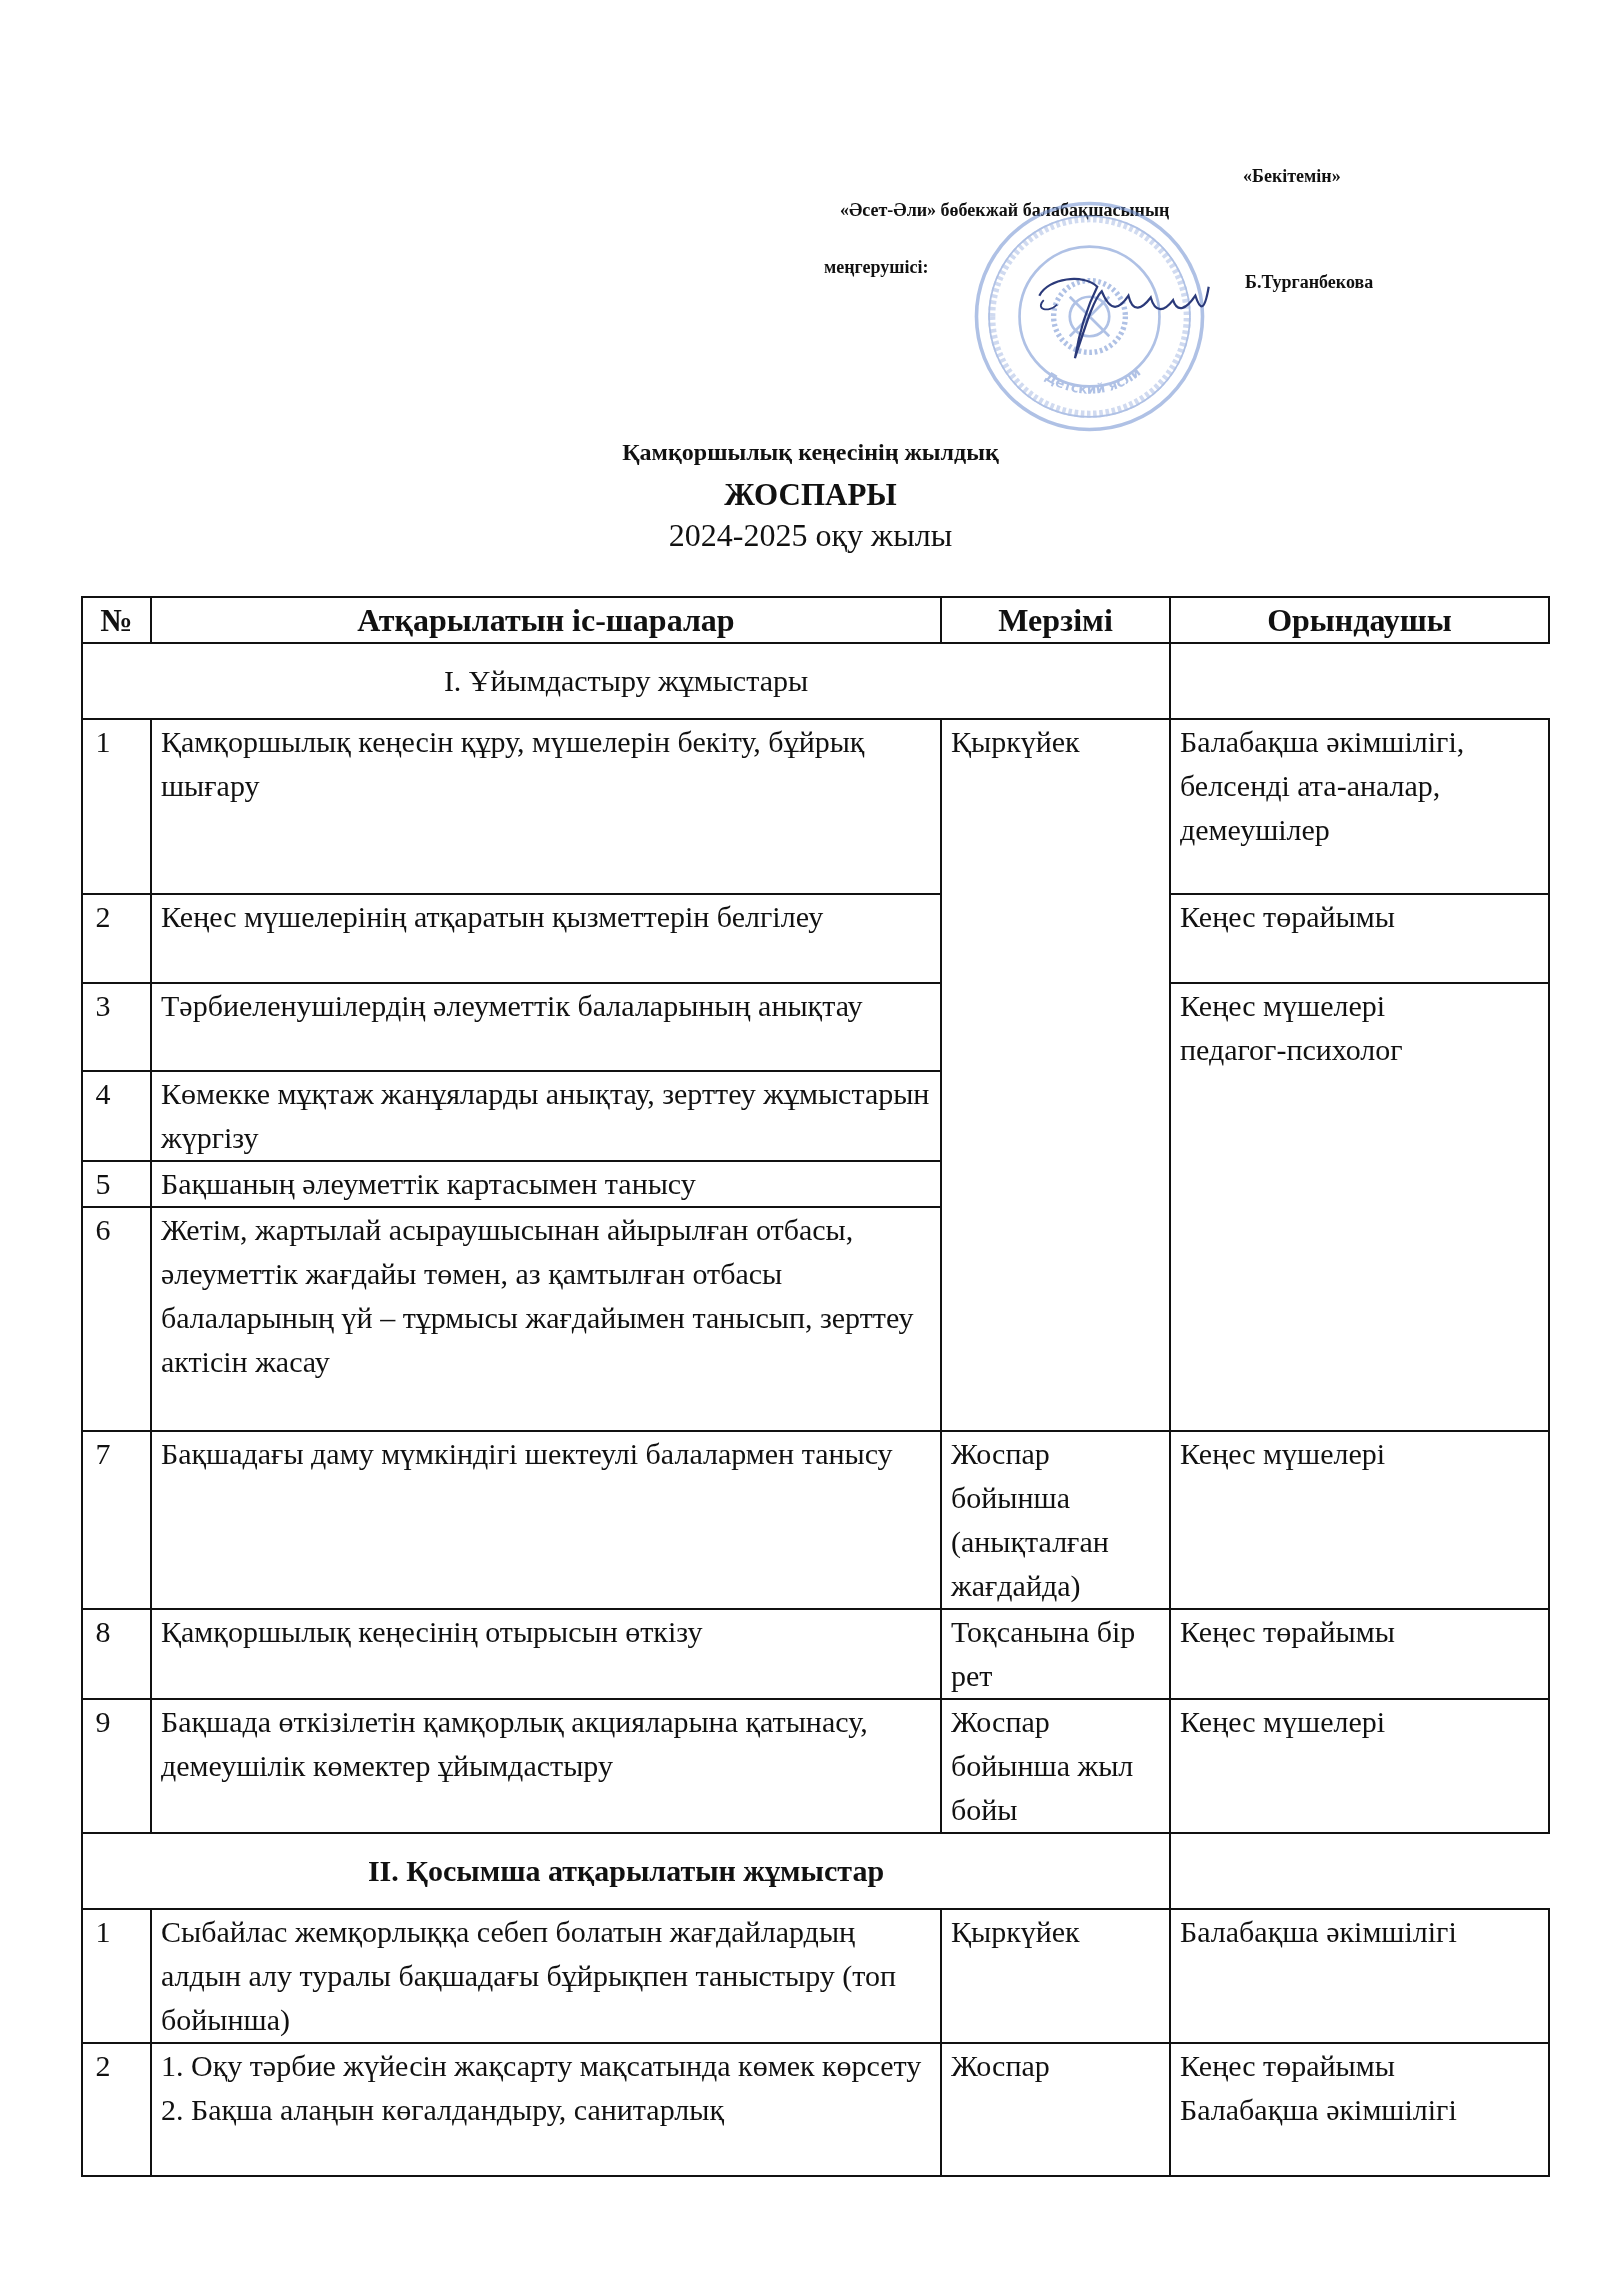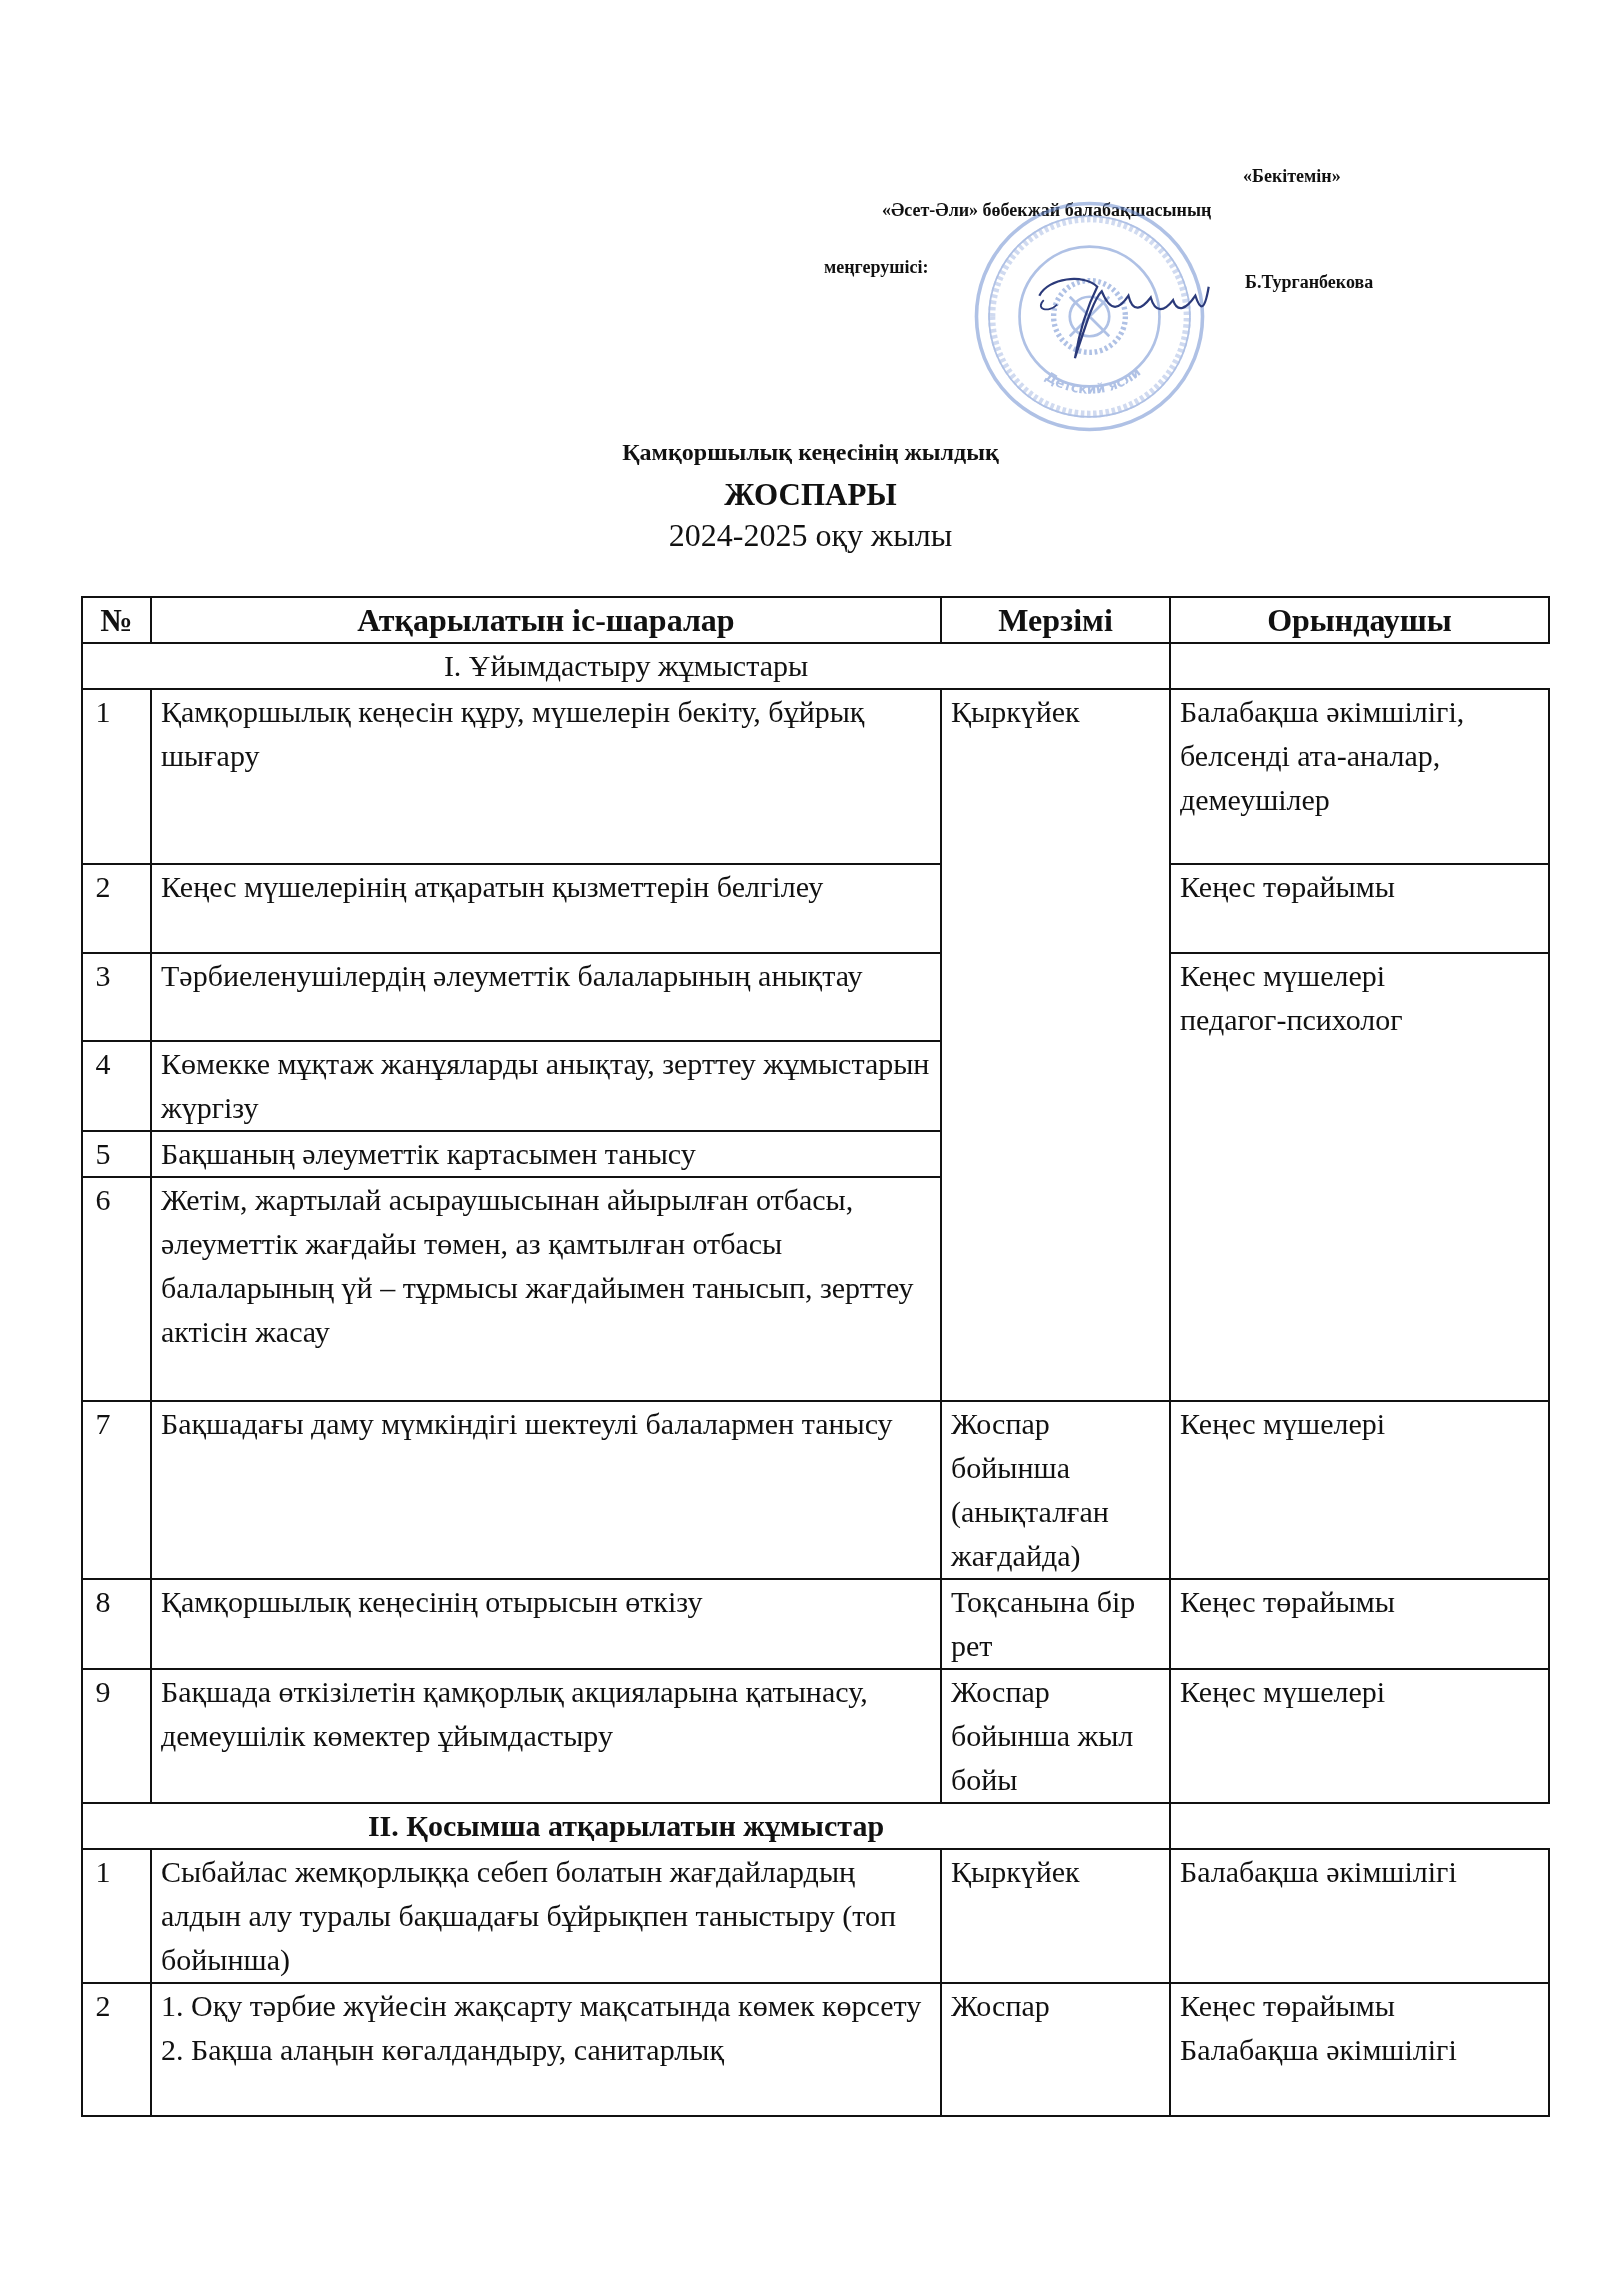--- a/index.html
+++ b/index.html
@@ -2,40 +2,40 @@
 <html style="font-size:14.3px"><head>
 <meta charset="utf-8">
 <style>
   html, body { margin: 0; padding: 0; background: #ffffff; }
   body {
     width: 1621px; height: 2293px; position: relative; overflow: hidden;
     font-family: "Liberation Serif", "DejaVu Serif", serif; color: #111111;
   }
   .approval { position: absolute; font-weight: bold; font-size: 18px; line-height: 1; white-space: nowrap; }
   #approve-title { left: 1243px; top: 167px; }
-  #approve-org { left: 882px; top: 201px; }
+  #approve-org { left: 840px; top: 201px; }
   #approve-role { left: 824px; top: 258px; }
   #approve-name { left: 1245px; top: 273px; }
 
   .stamp { position: absolute; left: 972px; top: 199px; width: 235px; height: 235px; opacity: 0.55; }
   .signature { position: absolute; left: 1030px; top: 260px; width: 188px; height: 107px; }
 
   .title-block { position: absolute; left: 0; width: 1621px; text-align: center; }
   #doc-title-1 { top: 439px; font-size: 24px; font-weight: bold; }
   #doc-title-2 { top: 477px; font-size: 31px; font-weight: bold; }
   #doc-year { top: 517px; font-size: 32px; }
 
   table.plan {
     position: absolute; left: 81px; top: 596px; width: 1467px;
     border-collapse: collapse; table-layout: fixed; font-size: 30px; line-height: 44px;
   }
   table.plan td, table.plan th { border: 2.7px solid #111; vertical-align: top; padding: 0 9px; text-align: left; }
   table.plan th { font-weight: bold; text-align: center; height: 41px; font-size: 32px; }
   table.plan td.num { padding-left: 12.5px; }
-  table.plan td.section { text-align: center; height: 39px; padding: 0; }
+  table.plan td.section { text-align: center; height: 39px; padding: 15px; }
   table.plan td.section-right { border-right: none; }
   table.plan td.section.bold { font-weight: bold; }
   .ml { white-space: pre-line; }
 </style>
 </head>
 <body>
 
 <div class="approval" id="approve-title">«Бекітемін»</div>
 <div class="approval" id="approve-org">«Әсет-Әли» бөбекжай балабақшасының</div>
 

